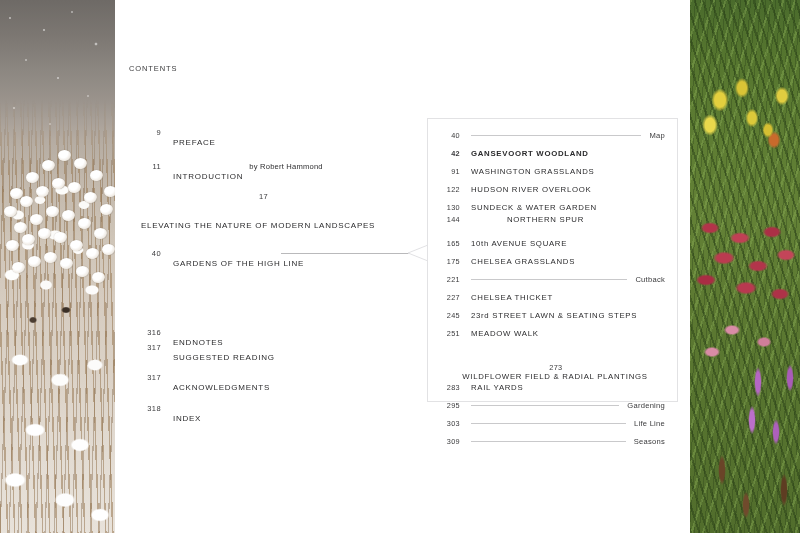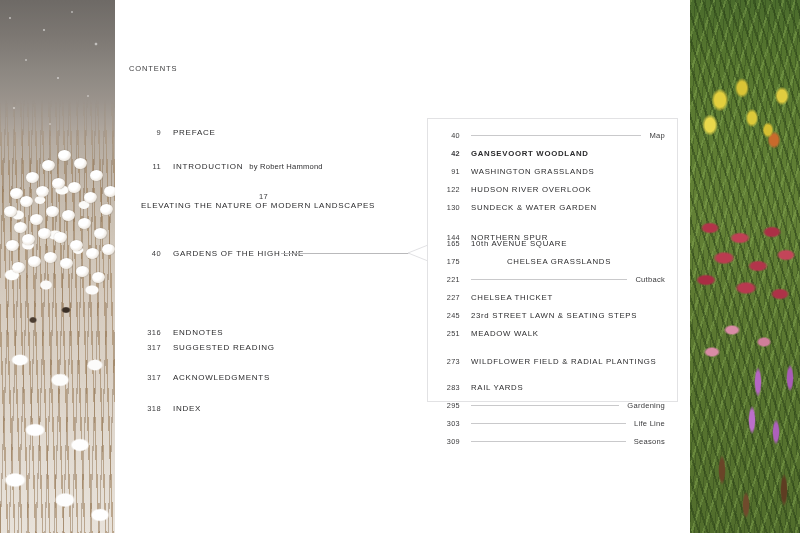--- a/index.html
+++ b/index.html
@@ -203,20 +203,21 @@
     text-align: right;
     font-size: 7.5px;
     letter-spacing: 0.4px;
     color: #3a3a3c;
   }
   .lrow .ttl {
     margin-left: 12px;
     font-size: 8px;
     letter-spacing: 0.75px;
     color: #2b2b2d;
+    margin-top: 20px;
   }
   .lrow .byline {
     font-size: 7.6px;
     letter-spacing: 0.2px;
   }
 
   
   #gardens-connector {
     position: absolute;
     left: 281px;
@@ -399,50 +400,50 @@
         <span class="ttl">WASHINGTON GRASSLANDS</span>
       </div>
       <div class="rrow" style="top: 64px;">
         <span class="pg">122</span>
         <span class="ttl">HUDSON RIVER OVERLOOK</span>
       </div>
       <div class="rrow" style="top: 82px;">
         <span class="pg">130</span>
         <span class="ttl">SUNDECK &amp; WATER GARDEN</span>
       </div>
-      <div class="rrow" style="top: 112px;">
+      <div class="rrow" style="top: 94px; gap: 36px;">
         <span class="pg">144</span>
         <span class="ttl">NORTHERN SPUR</span>
       </div>
       <div class="rrow" style="top: 118px;">
         <span class="pg">165</span>
         <span class="ttl">10th AVENUE SQUARE</span>
       </div>
-      <div class="rrow" style="top: 136px; gap: 36px;">
+      <div class="rrow" style="top: 136px;">
         <span class="pg">175</span>
         <span class="ttl">CHELSEA GRASSLANDS</span>
       </div>
       <div class="rrow" style="top: 154px;">
         <span class="pg">221</span>
         <span class="leader"></span>
         <span class="side">Cutback</span>
       </div>
       <div class="rrow" style="top: 172px;">
         <span class="pg">227</span>
         <span class="ttl">CHELSEA THICKET</span>
       </div>
       <div class="rrow" style="top: 190px;">
         <span class="pg">245</span>
         <span class="ttl">23rd STREET LAWN &amp; SEATING STEPS</span>
       </div>
       <div class="rrow" style="top: 208px;">
         <span class="pg">251</span>
         <span class="ttl">MEADOW WALK</span>
       </div>
-      <div class="rrow" style="top: 236px;">
+      <div class="rrow" style="top: 244px; flex-direction: column;">
         <span class="pg">273</span>
         <span class="ttl">WILDFLOWER FIELD &amp; RADIAL PLANTINGS</span>
       </div>
       <div class="rrow" style="top: 262px;">
         <span class="pg">283</span>
         <span class="ttl">RAIL YARDS</span>
       </div>
       <div class="rrow" style="top: 280px;">
         <span class="pg">295</span>
         <span class="leader"></span>

